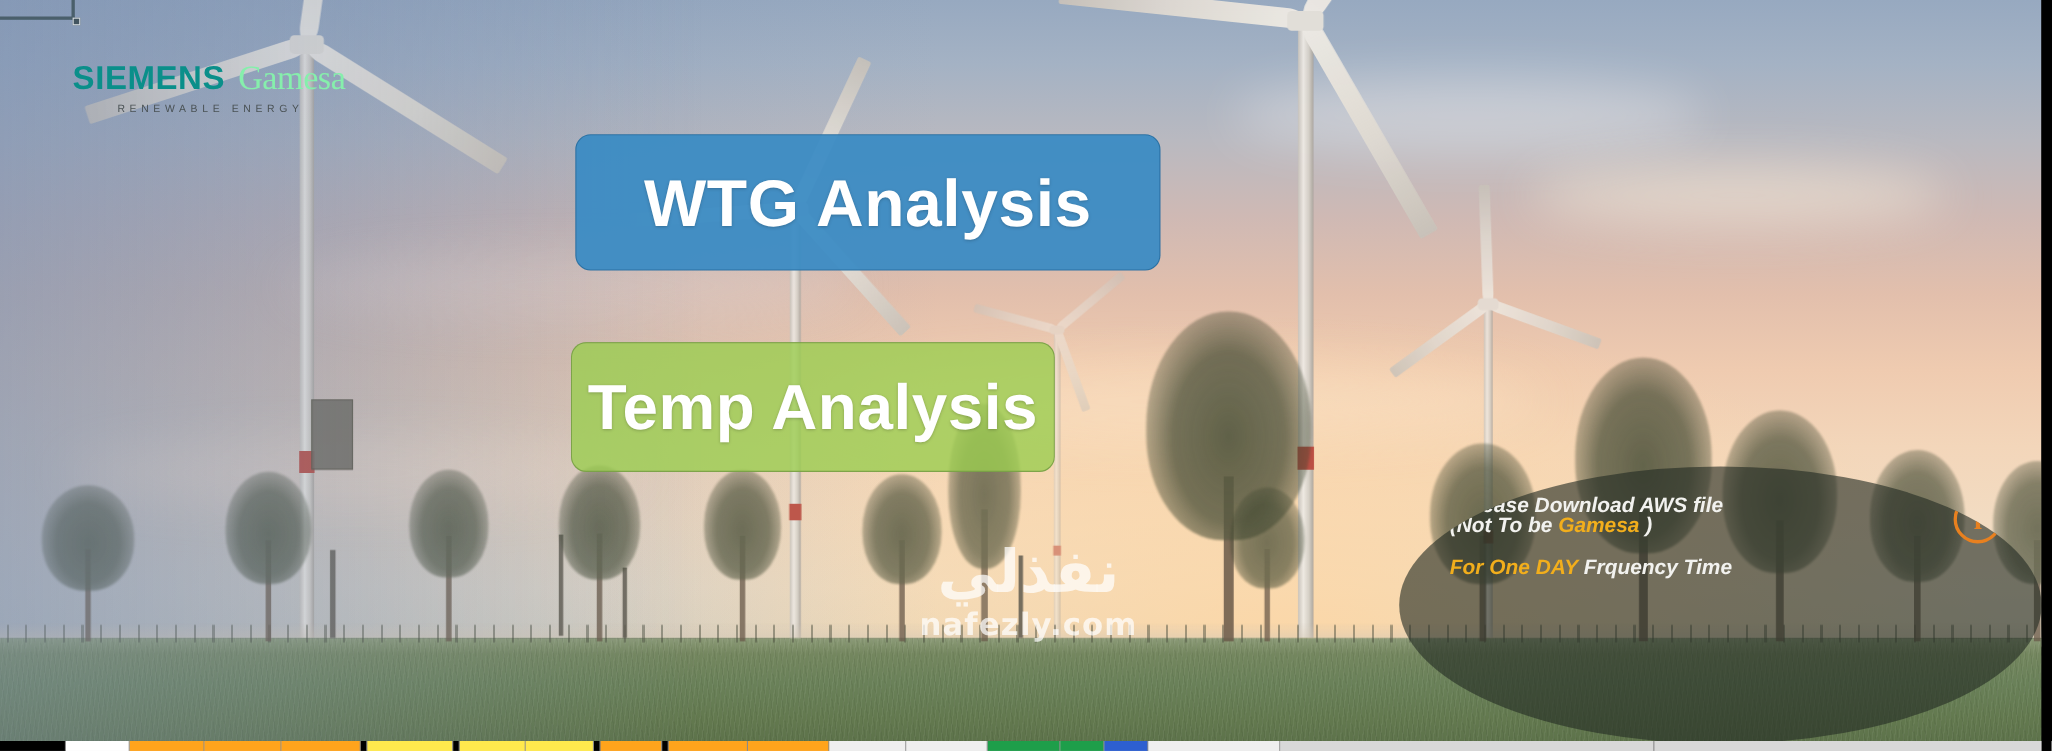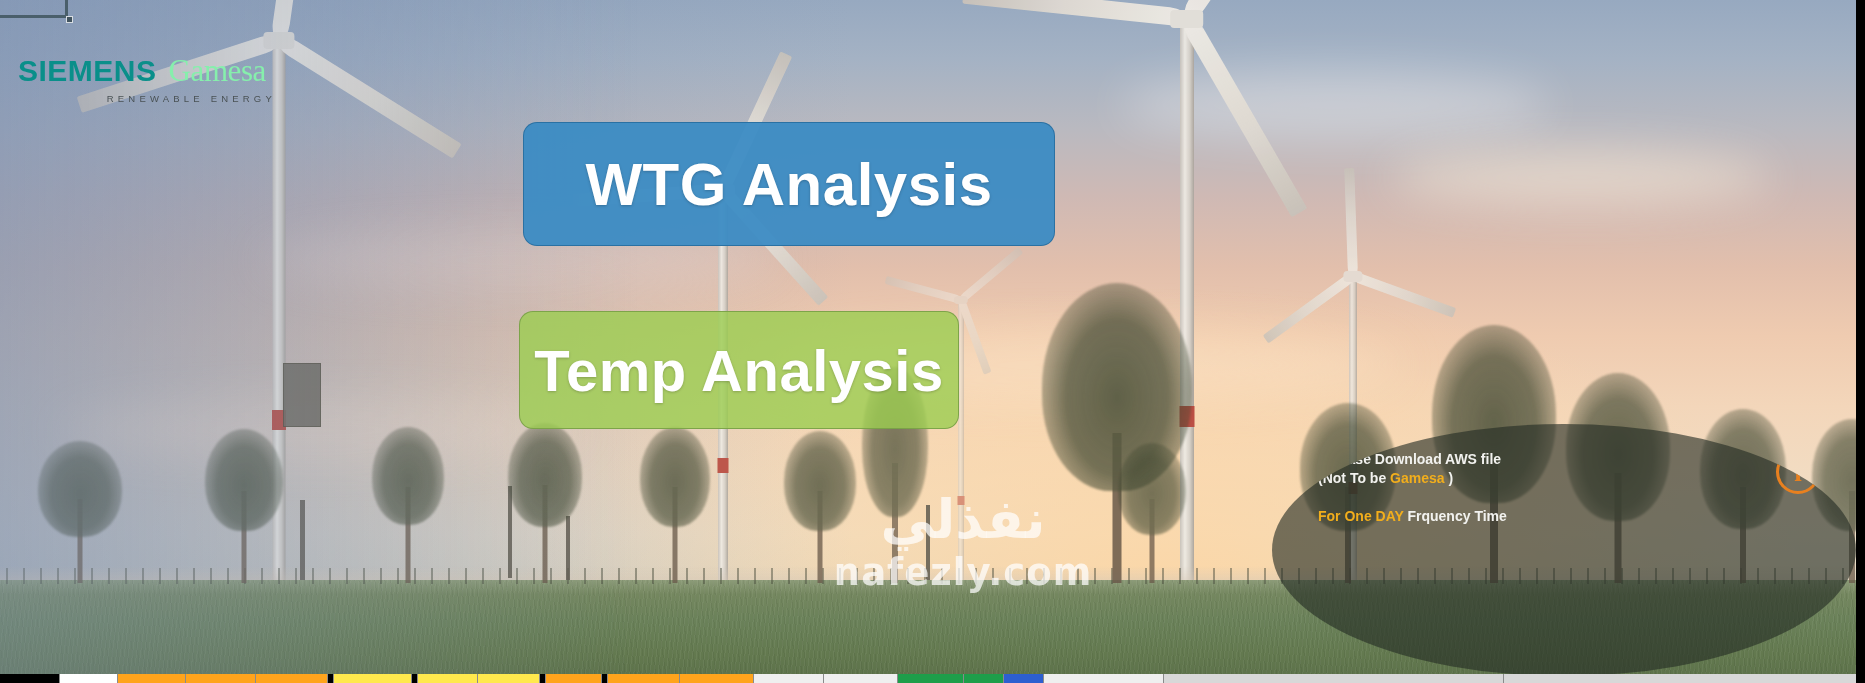--- a/index.html
+++ b/index.html
@@ -219,20 +219,21 @@
     align-items: baseline;
     gap: 12px;
     line-height: 1;
   }
   .logo-siemens {
     font-family: "Liberation Sans", sans-serif;
     font-weight: bold;
     font-size: 30px;
     letter-spacing: 0.5px;
     color: #0a8f8a;
+    margin-left: 48px;
   }
   .logo-gamesa {
     font-family: "Liberation Serif", serif;
     font-weight: normal;
     font-size: 31px;
     letter-spacing: -0.4px;
     color: #86efac;
   }
   .logo-tagline {
     margin-top: 7px;
@@ -285,25 +286,26 @@
     background: rgba(36,44,36,0.62);
     overflow: hidden;
   }
   .info-body {
     position: absolute;
     left: 46px; top: 26px;
     width: 460px;
   }
   .info-line {
     font-family: "Liberation Sans", sans-serif;
-    font-size: 14px;
+    font-size: 19px;
     font-weight: bold;
     color: #f2f2ef;
     line-height: 19px;
     white-space: nowrap;
+    font-style: italic;
   }
   .info-gap { height: 19px; }
   .hl { color: #f2ae1c; }
   .info-icon {
     position: absolute;
     right: 36px; top: 26px;
     width: 38px; height: 38px;
     border: 3px solid #e8801f;
     border-radius: 50%;
     display: flex;
@@ -313,38 +315,38 @@
     font-family: "Liberation Serif", serif;
     font-style: normal;
     font-weight: bold;
     font-size: 27px;
     line-height: 1;
   }
 
   
   .watermark {
     position: absolute;
-    left: 728px; top: 492px;
+    left: 700px; top: 492px;
     width: 470px;
     text-align: center;
     pointer-events: none;
     opacity: 0.82;
   }
   .wm-ar {
     font-family: "DejaVu Sans", sans-serif;
     font-size: 54px;
     font-weight: bold;
     color: rgba(255,255,255,0.88);
     line-height: 1.05;
     letter-spacing: 2px;
   }
   .wm-en {
     margin-top: 2px;
     font-family: "DejaVu Sans", sans-serif;
-    font-size: 37px;
+    font-size: 28px;
     font-weight: bold;
     color: rgba(255,255,255,0.88);
     letter-spacing: 1px;
   }
 
   
   .tabstrip {
     position: absolute;
     left: 0; bottom: 0;
     width: 1865px;

